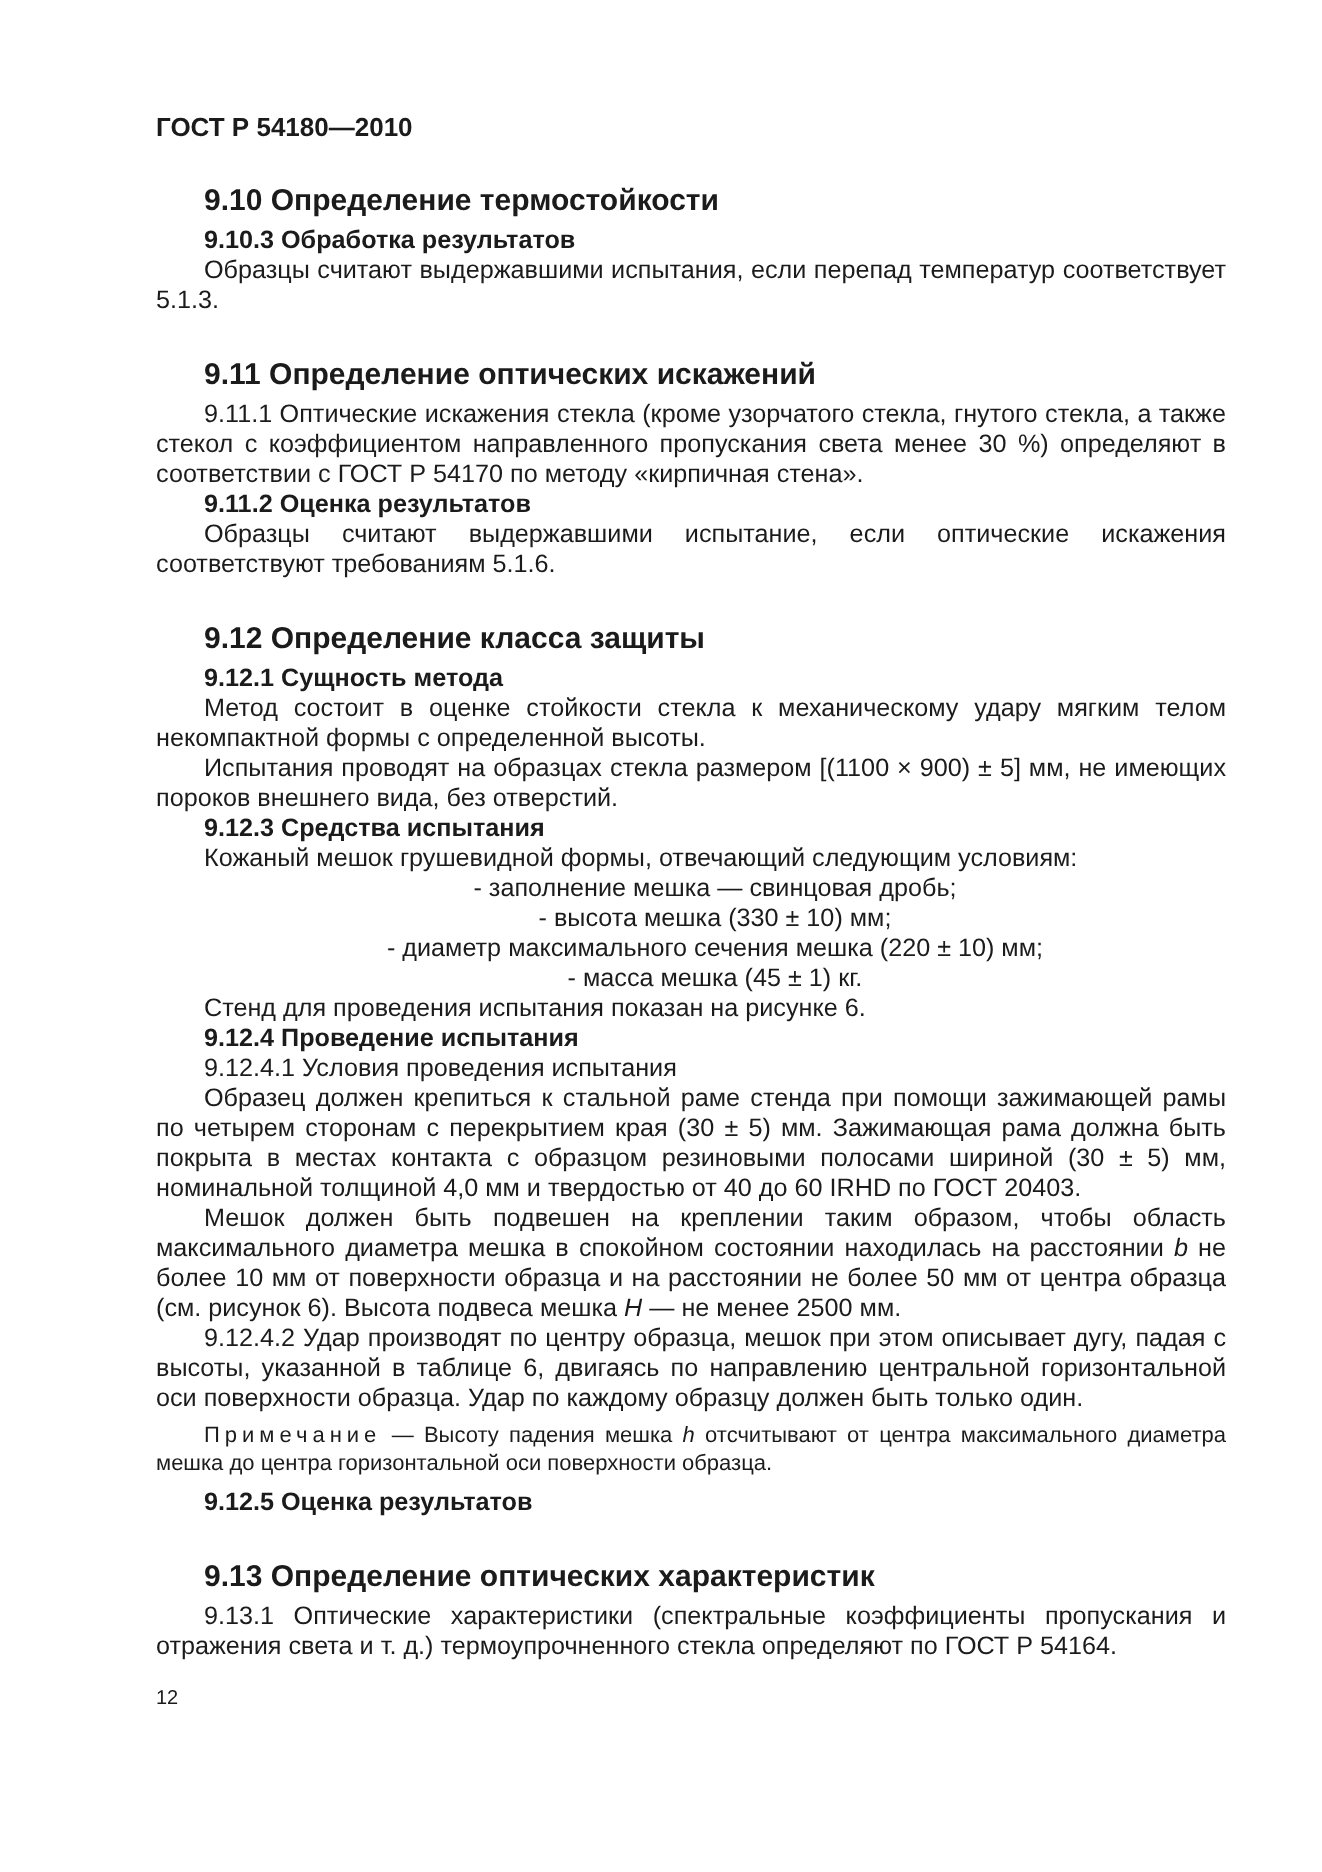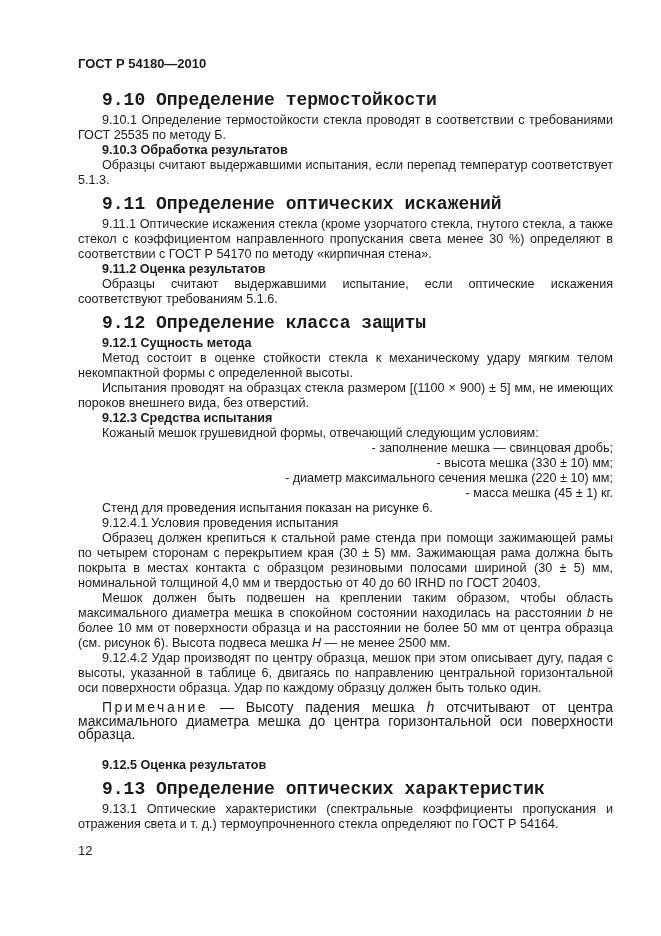--- a/index.html
+++ b/index.html
@@ -22,78 +22,77 @@
     background: #ffffff;
   }
   .doc-header {
     font-weight: bold;
     font-size: 13px;
     line-height: 15px;
     margin: 0 0 22px 0;
   }
   .h-section {
     font-weight: bold;
-    font-size: 18px;
+    font-size: 15px;
     line-height: 15px;
     text-indent: 24px;
-    margin: 9px 0 5px 0;
-    font-family: Liberation Mono, monospace;
+    margin: 22px 0 5px 0;
   }
   p.para, p.para-bold, p.list-line {
     margin: 0;
     font-size: 12.6px;
     line-height: 15px;
     text-align: justify;
     text-indent: 24px;
   }
   p.para-bold { font-weight: bold; }
-  p.list-line { text-align: right; }
+  p.list-line { text-align: center; }
   p.note {
-    margin: 5px 0 16px 0;
-    font-size: 14px;
+    margin: 5px 0 5px 0;
+    font-size: 11px;
     line-height: 13.5px;
     text-align: justify;
     text-indent: 24px;
   }
   .note-label { letter-spacing: 2.5px; }
   .var { font-style: italic; }
   .page-num {
     margin: 11px 0 15px 0;
-    font-size: 13px;
+    font-size: 10px;
     line-height: 15px;
   }
 </style>
 </head>
 <body>
 
 <div class="page">
 
   <div class="doc-header">ГОСТ Р 54180—2010</div>
 
   <div class="h-section">9.10 Определение термостойкости</div>
-  <p class="para">9.10.1 Определение термостойкости стекла проводят в соответствии с требованиями ГОСТ 25535 по методу Б.</p>
   <p class="para-bold">9.10.3 Обработка результатов</p>
   <p class="para">Образцы считают выдержавшими испытания, если перепад температур соответствует 5.1.3.</p>
 
   <div class="h-section">9.11 Определение оптических искажений</div>
   <p class="para">9.11.1 Оптические искажения стекла (кроме узорчатого стекла, гнутого стекла, а также стекол с коэффициентом направленного пропускания света менее 30 %) определяют в соответствии с ГОСТ Р 54170 по методу «кирпичная стена».</p>
   <p class="para-bold">9.11.2 Оценка результатов</p>
   <p class="para">Образцы считают выдержавшими испытание, если оптические искажения соответствуют требованиям 5.1.6.</p>
 
   <div class="h-section">9.12 Определение класса защиты</div>
   <p class="para-bold">9.12.1 Сущность метода</p>
   <p class="para">Метод состоит в оценке стойкости стекла к механическому удару мягким телом некомпактной формы с определенной высоты.</p>
   <p class="para">Испытания проводят на образцах стекла размером [(1100 × 900) ± 5] мм, не имеющих пороков внешнего вида, без отверстий.</p>
   <p class="para-bold">9.12.3 Средства испытания</p>
   <p class="para">Кожаный мешок грушевидной формы, отвечающий следующим условиям:</p>
   <p class="list-line">- заполнение мешка — свинцовая дробь;</p>
   <p class="list-line">- высота мешка (330 ± 10) мм;</p>
   <p class="list-line">- диаметр максимального сечения мешка (220 ± 10) мм;</p>
   <p class="list-line">- масса мешка (45 ± 1) кг.</p>
   <p class="para">Стенд для проведения испытания показан на рисунке 6.</p>
+  <p class="para-bold">9.12.4 Проведение испытания</p>
   <p class="para">9.12.4.1 Условия проведения испытания</p>
   <p class="para">Образец должен крепиться к стальной раме стенда при помощи зажимающей рамы по четырем сторонам с перекрытием края (30 ± 5) мм. Зажимающая рама должна быть покрыта в местах контакта с образцом резиновыми полосами шириной (30 ± 5) мм, номинальной толщиной 4,0 мм и твердостью от 40 до 60 IRHD по ГОСТ 20403.</p>
   <p class="para"><span>Мешок должен быть подвешен на креплении таким образом, чтобы область максимального диаметра мешка в спокойном состоянии находилась на расстоянии </span><span class="var">b</span><span> не более 10 мм от поверхности образца и на расстоянии не более 50 мм от центра образца (см. рисунок 6). Высота подвеса мешка </span><span class="var">H</span><span> — не менее 2500 мм.</span></p>
   <p class="para">9.12.4.2 Удар производят по центру образца, мешок при этом описывает дугу, падая с высоты, указанной в таблице 6, двигаясь по направлению центральной горизонтальной оси поверхности образца. Удар по каждому образцу должен быть только один.</p>
   <p class="note"><span class="note-label">Примечание</span><span> — Высоту падения мешка </span><span class="var">h</span><span> отсчитывают от центра максимального диаметра мешка до центра горизонтальной оси поверхности образца.</span></p>
   <p class="para-bold">9.12.5 Оценка результатов</p>
 
   <div class="h-section">9.13 Определение оптических характеристик</div>
   <p class="para">9.13.1 Оптические характеристики (спектральные коэффициенты пропускания и отражения света и т. д.) термоупрочненного стекла определяют по ГОСТ Р 54164.</p>
 

